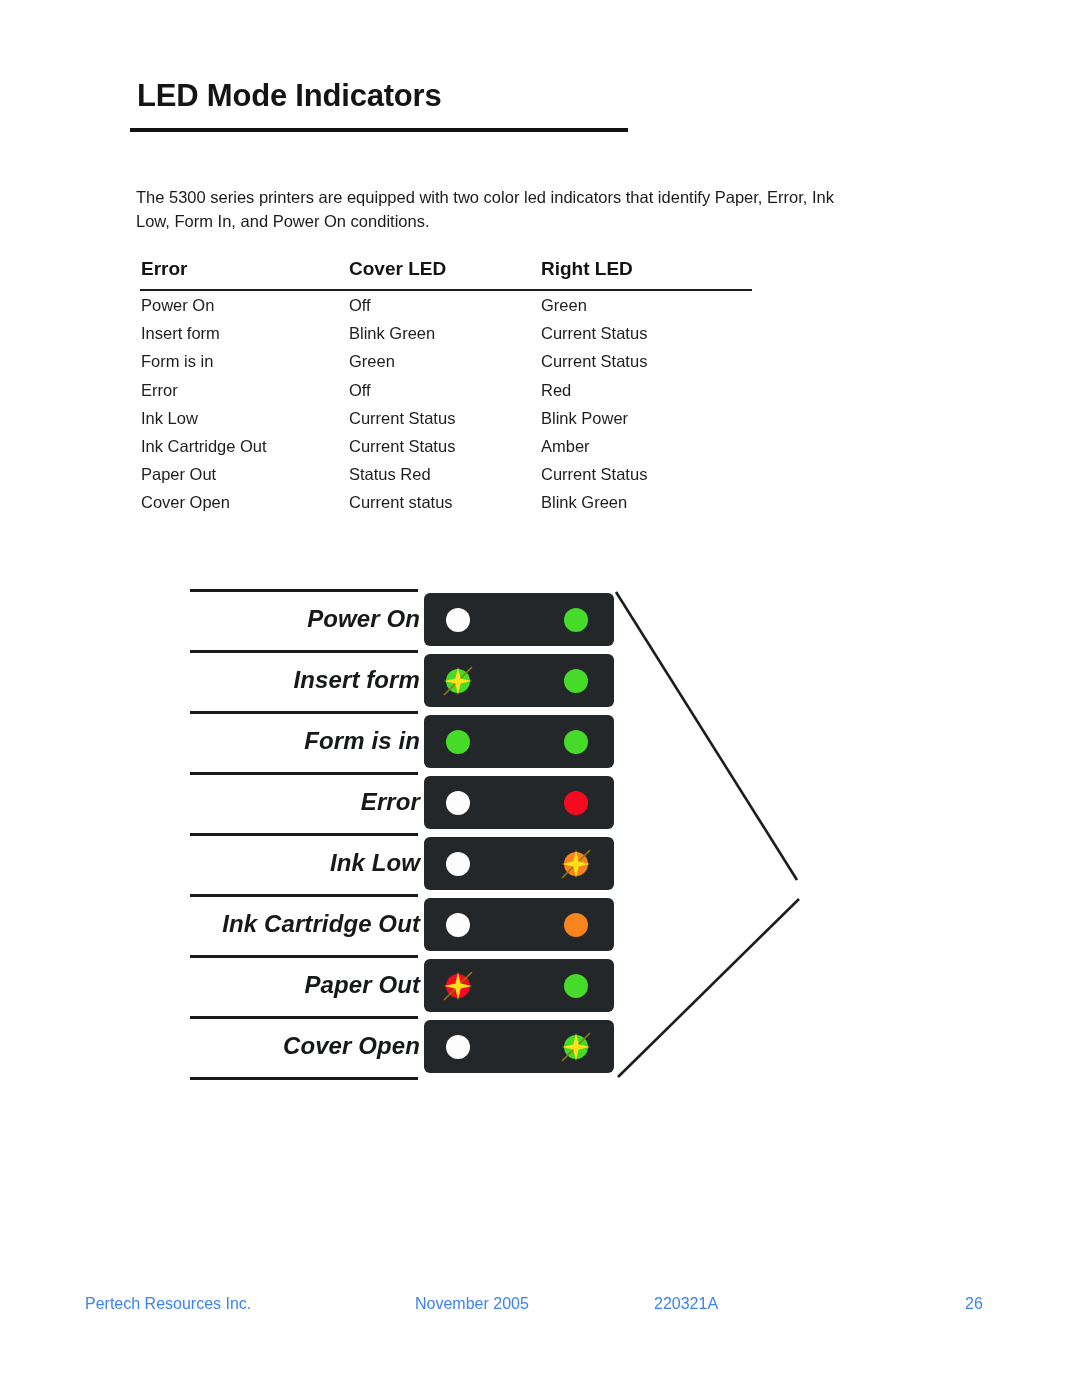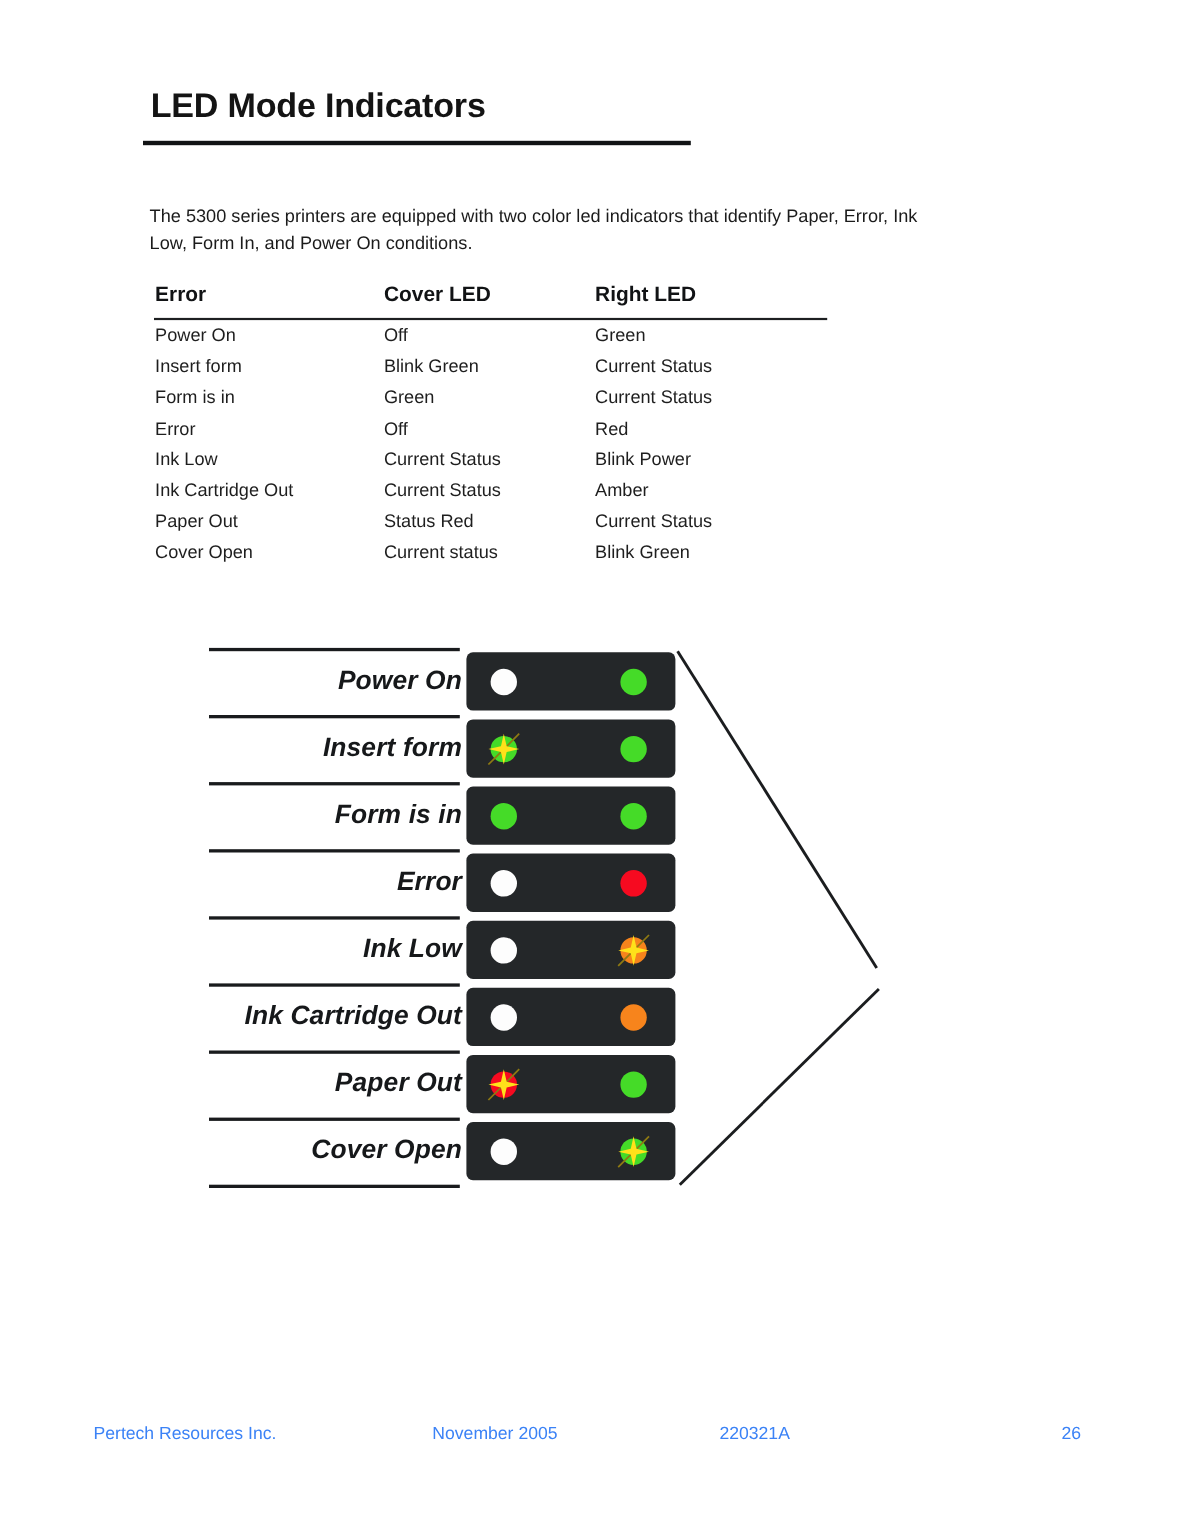--- a/index.html
+++ b/index.html
@@ -196,21 +196,21 @@
     height: 22px;
     font-size: 16px;
     color: #3b82f6;
   }
   .footer .f {
     position: absolute;
     top: 0;
     white-space: nowrap;
   }
   .f-company { left: 0; }
-  .f-date    { left: 308px; }
+  .f-date    { left: 330px; }
   .f-doc     { left: 569px; }
   .f-page    { left: 880px; }
 </style>
 </head>
 <body>
 
 <div class="page">
 
   <div class="title">LED Mode Indicators</div>
   <div class="title-rule"></div>

